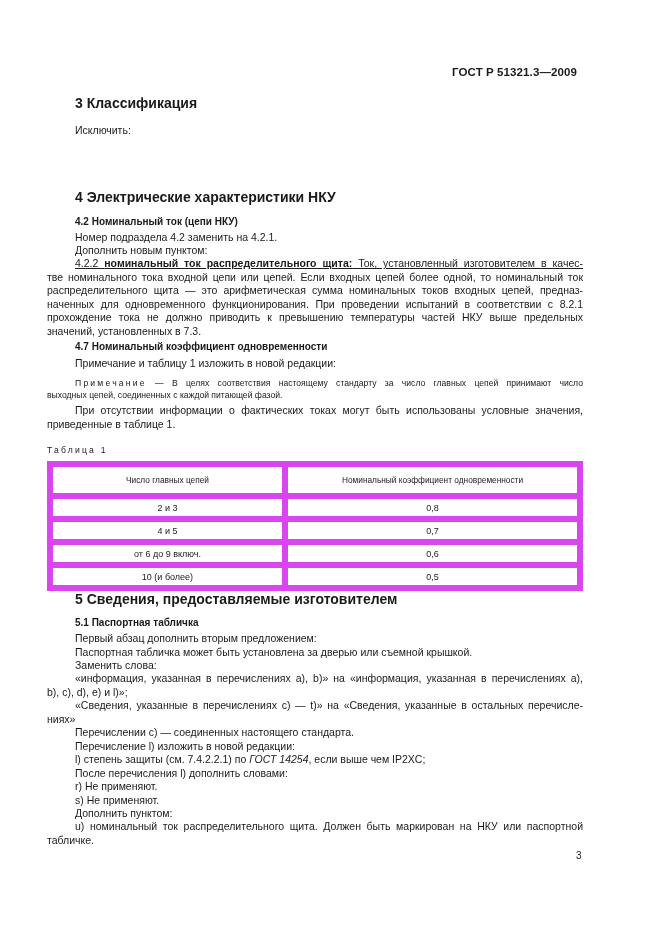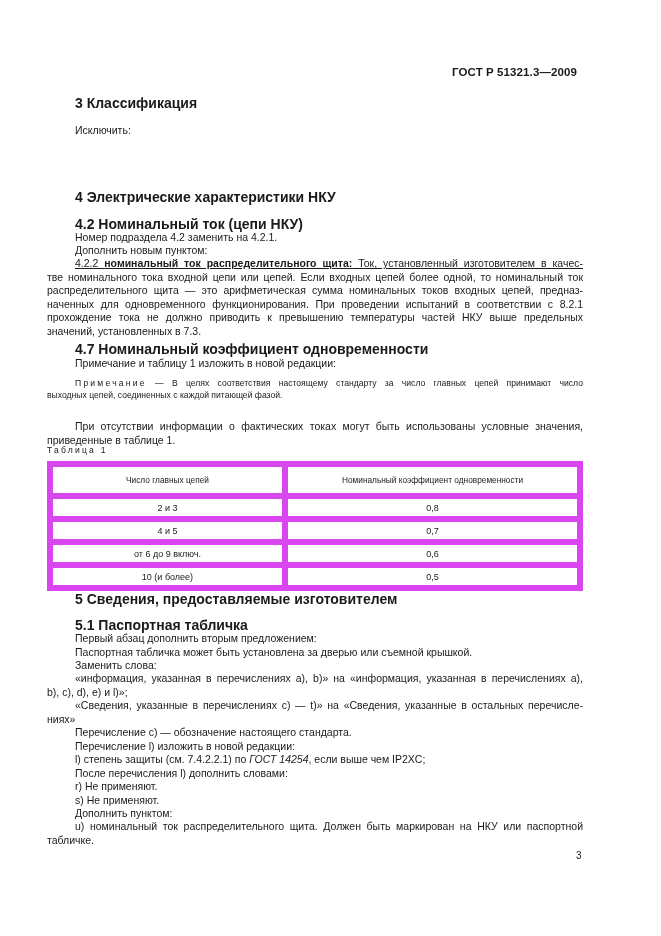--- a/index.html
+++ b/index.html
@@ -2,21 +2,21 @@
 <html><head>
   <meta charset="utf-8">
   <style>
     html, body { margin: 0; padding: 0; background: #ffffff; }
     body { width: 661px; height: 936px; position: relative; overflow: hidden;
       font-family: "Liberation Sans", sans-serif; color: #1a1a1a; }
     .page { position: absolute; left: 0; top: 0; width: 661px; height: 823px; }
     .abs { position: absolute; white-space: nowrap; }
     .hdr { left: 452px; top: 66px; font-size: 11.5px; font-weight: bold; letter-spacing: 0.1px; }
     .h1 { font-size: 14px; font-weight: bold; left: 75px; }
-    .h2 { font-size: 14px; font-weight: bold; left: 75px; }
+    .h2 { font-size: 10px; font-weight: bold; left: 75px; }
     .p { font-size: 10.5px; line-height: 13.5px; }
     .ind { left: 75px; }
     .full { left: 47px; width: 536px; white-space: normal; text-align: justify; }
     .small { font-size: 8.6px; }
     .spaced { letter-spacing: 2.2px; }
     .line { display: block; white-space: nowrap; }
     .jline { display: block; text-align: justify; text-align-last: justify; white-space: nowrap; }
     table.t1 { position: absolute; left: 47px; top: 461px; width: 536px; border-collapse: collapse;
       font-size: 9px; }
     table.t1 td, table.t1 th { border: 6px solid #d946ef; text-align: center; padding: 0; font-weight: normal; }
@@ -51,21 +51,21 @@
   </div>
 
   <div class="abs h2" style="top:341px;">4.7  Номинальный коэффициент одновременности</div>
   <div class="abs p ind" style="top:357px;">Примечание и таблицу 1 изложить в новой редакции:</div>
 
   <div class="abs small full" style="top:377px; line-height:12px;">
     <span class="jline" style="padding-left:28px;"><span class="spaced">Примечание</span><span> — В целях соответствия настоящему стандарту за число главных цепей принимают число</span></span>
     <span class="line">выходных цепей, соединенных с каждой питающей фазой.</span>
   </div>
 
-  <div class="abs p full" style="top:420px;">
+  <div class="abs p full" style="top:404px;">
     <span class="jline" style="padding-left:28px;">При отсутствии информации о фактических токах могут быть использованы условные значения,</span>
     <span class="line">приведенные в таблице 1.</span>
   </div>
 
   <div class="abs small spaced" style="left:47px; top:445px;">Таблица 1</div>
 
   <table class="t1">
     <colgroup>
         <col class="c1">
         <col>
@@ -105,21 +105,21 @@
   </div>
   <div class="abs p full" style="top:672px;">
     <span class="jline" style="padding-left:28px;">«информация, указанная в перечислениях а), b)» на «информация, указанная в перечислениях а),</span>
     <span class="line">b), с), d), е) и l)»;</span>
   </div>
   <div class="abs p full" style="top:699px;">
     <span class="jline" style="padding-left:28px;">«Сведения, указанные в перечислениях с) — t)» на «Сведения, указанные в остальных перечисле-</span>
     <span class="line">ниях»</span>
   </div>
   <div class="abs p ind" style="top:726px;">
-    <span class="line">Перечисление с) — обозначение настоящего стандарта.</span>
+    <span class="line">Перечислении с) — соединенных настоящего стандарта.</span>
     <span class="line">Перечисление l) изложить в новой редакции:</span>
     <span class="line"><span>l)  степень защиты (см. 7.4.2.2.1) по </span><i class="it">ГОСТ 14254</i><span>, если выше чем IP2XC;</span></span>
     <span class="line">После перечисления l) дополнить словами:</span>
     <span class="line">r)  Не применяют.</span>
     <span class="line">s)  Не применяют.</span>
     <span class="line">Дополнить пунктом:</span>
   </div>
   <div class="abs p full" style="top:820px;">
     <span class="jline" style="padding-left:28px;">u)  номинальный ток распределительного щита. Должен быть маркирован на НКУ или паспортной</span>
     <span class="line">табличке.</span>

